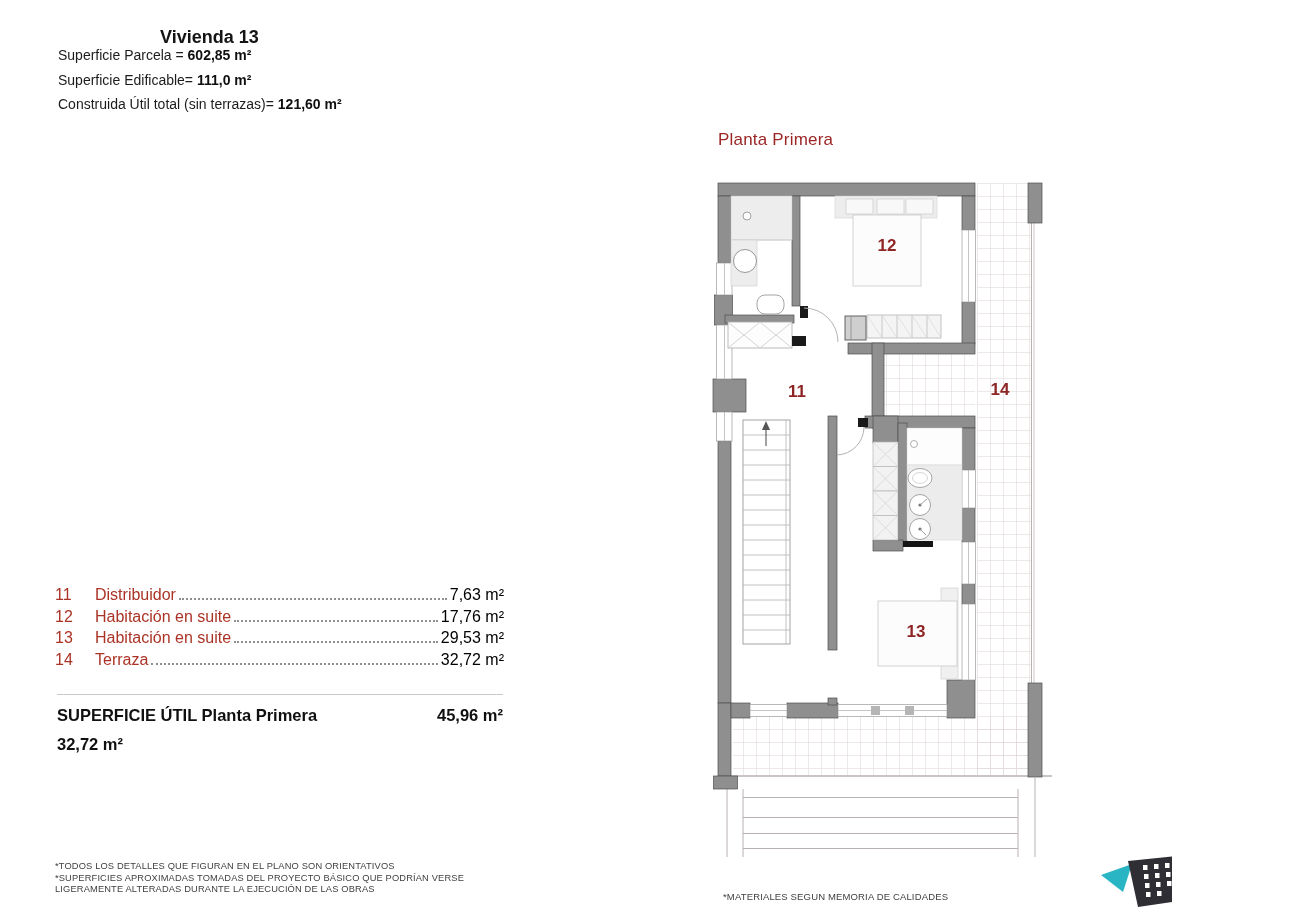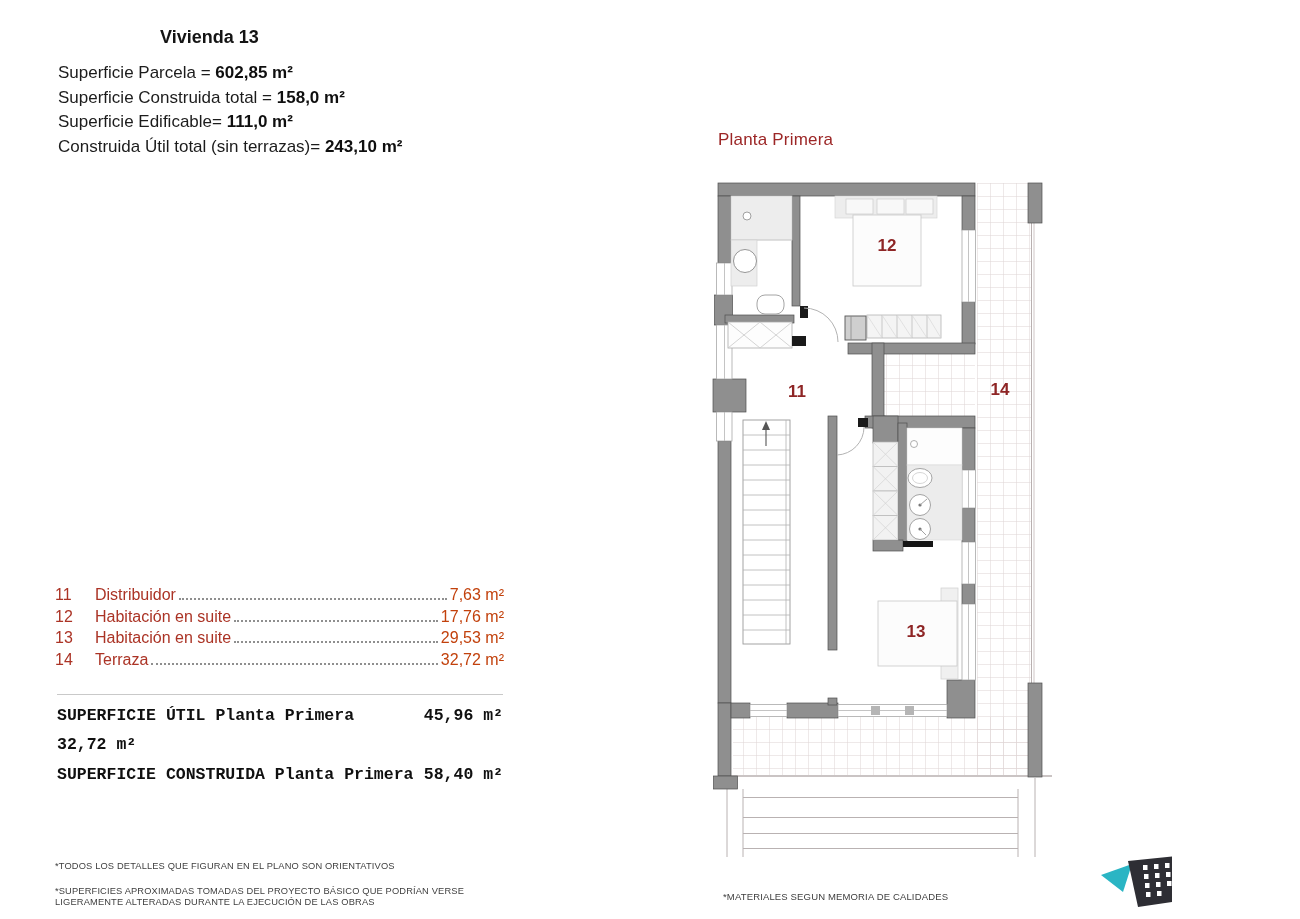--- a/index.html
+++ b/index.html
@@ -3,54 +3,53 @@
 <meta charset="utf-8">
 <style>
   * { margin:0; padding:0; box-sizing:border-box; }
   body { background:#fff; }
   #page {
     position:relative; width:1172px; height:919px; background:#ffffff;
     font-family:"Liberation Sans", sans-serif; overflow:hidden; color:#1c1c1c;
   }
   .abs { position:absolute; }
   .vivienda-title { left:160px; top:27px; font-size:18px; font-weight:700; color:#141414; }
-  .surfaces { left:58px; top:61px; font-size:17px; line-height:24.6px; color:#1c1c1c; white-space:nowrap; }
+  .surfaces { left:58px; top:43px; font-size:14px; line-height:24.6px; color:#1c1c1c; white-space:nowrap; }
   .surfaces b { color:#0f0f0f; }
   .plan-title { left:718px; top:130px; font-size:17px; color:#9c2626; letter-spacing:.2px; }
 
   .rooms { left:55px; top:582px; width:449px; font-size:16px; color:#ab3325; }
   .room-row { display:flex; align-items:flex-end; height:21.8px; white-space:nowrap; }
   .room-num { width:40px; flex:none; }
   .room-name { flex:none; }
   .leader { flex:1 1 auto; border-bottom:2px dotted #8f8f8f; margin:0 3px 4px 3px; min-width:10px; }
-  .room-area { flex:none; color:#c2410c; }
+  .room-area { flex:none; color:#000000; }
 
   .sep { left:57px; top:694px; width:446px; border-top:1.5px solid #c9c9c9; height:0; }
-  .summary { left:57px; top:701px; width:446px; font-size:16.5px; font-weight:700; color:#101010;font-family:Liberation Mono, monospace; }
+  .summary { left:57px; top:701px; width:446px; font-size:16.5px; font-weight:700; color:#101010; }
   .sum-row { display:flex; justify-content:space-between; align-items:baseline; height:29.4px; line-height:29.4px; white-space:nowrap; }
 
   .fnotes { left:55px; top:861px; font-size:9.3px; line-height:11.5px; color:#3e3e3e; letter-spacing:.15px; }
-  .fnotes .first { margin-bottom:13px; }
+  .fnotes .first { }
   .materials { left:723px; top:891px; font-size:9.5px; color:#3e3e3e; letter-spacing:.15px; }
 
   .logo { left:1096px; top:855px; width:200px; height:62px; }
   svg text { font-family:"Liberation Sans", sans-serif; }
 </style>
 </head>
 <body>
 
 <div id="page">
 
   <div class="abs vivienda-title">Vivienda 13</div>
 
   <div class="abs surfaces">
     <div><span>Superficie Parcela = </span><b>602,85 m²</b></div>
-    <div><span>Superficie Construida total = </span><b>158,0 m²</b></div>
     <div><span>Superficie Edificable= </span><b>111,0 m²</b></div>
-    <div><span>Construida Útil total (sin terrazas)= </span><b>243,10 m²</b></div>
+    <div><span>Construida Útil total (sin terrazas)= </span><b>121,60 m²</b></div>
   </div>
 
   <div class="abs plan-title">Planta Primera</div>
 
   <div class="abs rooms">
     <div class="room-row">
       <span class="room-num">11</span>
       <span class="room-name">Distribuidor</span>
       <span class="leader"></span>
       <span class="room-area">7,63 m²</span>
@@ -77,24 +76,20 @@
 
   <div class="abs sep"></div>
 
   <div class="abs summary">
     <div class="sum-row">
       <span>SUPERFICIE ÚTIL Planta Primera</span>
       <span>45,96 m²</span>
     </div>
     <div class="sum-row">
       <span>32,72 m²</span>
-    </div>
-    <div class="sum-row">
-      <span>SUPERFICIE CONSTRUIDA Planta Primera</span>
-      <span>58,40 m²</span>
     </div>
   </div>
 
   <div class="abs fnotes">
     <div class="first">*TODOS LOS DETALLES QUE FIGURAN EN EL PLANO SON ORIENTATIVOS</div>
     <div>*SUPERFICIES APROXIMADAS TOMADAS DEL PROYECTO BÁSICO QUE PODRÍAN VERSE</div>
     <div>LIGERAMENTE ALTERADAS DURANTE LA EJECUCIÓN DE LAS OBRAS</div>
   </div>
   <div class="abs materials">*MATERIALES SEGUN MEMORIA DE CALIDADES</div>
 

